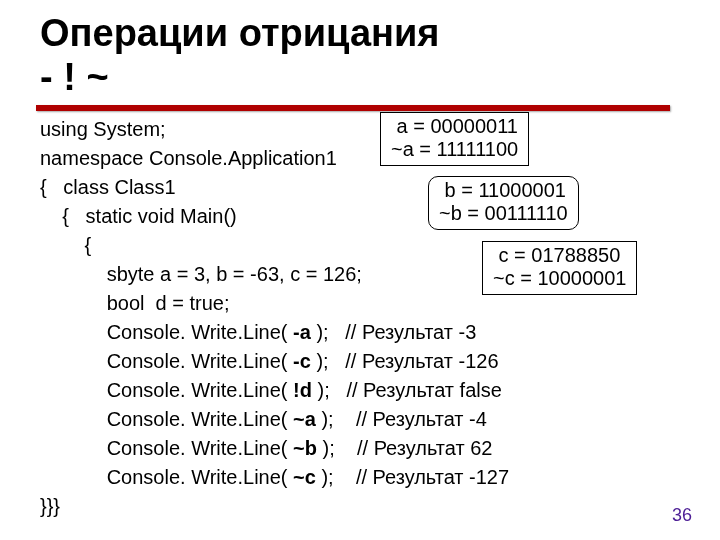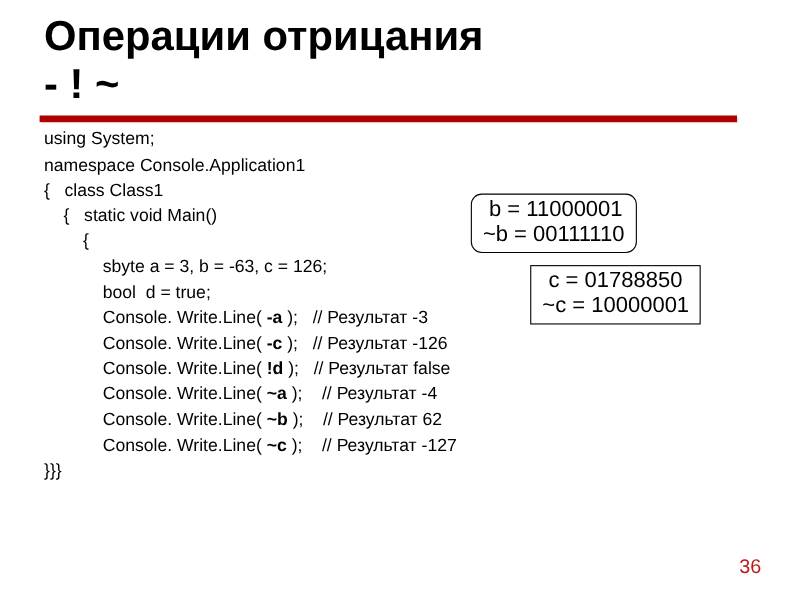--- a/index.html
+++ b/index.html
@@ -29,42 +29,42 @@
     height:6px;
     background:#b00000;
     margin-right:10px;
     margin-left:-4px;
     box-shadow:1px 1px 2px rgba(0,0,0,0.35);
   }
   .body{
     position:relative;
     margin-top:4px;
     font-family:"Verdana","Arial",sans-serif;
-    font-size:16px;
+    font-size:20px;
     line-height:1.45;
     white-space:pre;
   }
   .body b{font-weight:bold}
   
   .fbox{
     position:absolute;
     border:1px solid #000;
     background:#fff;
     font-family:"Verdana","Arial",sans-serif;
     font-size:20px;
     padding:2px 10px 4px 10px;
     white-space:pre;
   }
   .pagenum{
     position:absolute;
     right:28px;
     bottom:14px;
     font-family:"Verdana","Arial",sans-serif;
     font-size:18px;
-    color:#b91c1c;
+    color:#4c1d95;
   }
 </style>
 </head>
 <body>
 
 <div class="slide">
 
   <h1 class="title"><span>Операции отрицания</span><br><span>- ! ~</span></h1>
 
   <div class="rule"></div>
@@ -77,20 +77,22 @@
 <span>            sbyte a = 3, b = -63, c = 126;</span>
 <span>            bool  d = true;</span>
 <span>            Console. Write.Line( </span><b>-a</b><span> );   // Результат -3</span>
 <span>            Console. Write.Line( </span><b>-c</b><span> );   // Результат -126</span>
 <span>            Console. Write.Line( </span><b>!d</b><span> );   // Результат false</span>
 <span>            Console. Write.Line( </span><b>~a</b><span> );    // Результат -4</span>
 <span>            Console. Write.Line( </span><b>~b</b><span> );    // Результат 62</span>
 <span>            Console. Write.Line( </span><b>~c</b><span> );    // Результат -127</span>
 <span>}}}</span></div>
 
+  <div class="fbox" style="left:380px; top:112px;"> a = 00000011
+~a = 11111100</div>
   <div class="fbox" style="left:428px; top:176px;border-radius:10px;"> b = 11000001
 ~b = 00111110</div>
   <div class="fbox" style="left:482px; top:241px;"> c = 01788850
 ~c = 10000001</div>
 
   <div class="pagenum">36</div>
 
 </div>
 
 </body></html>

